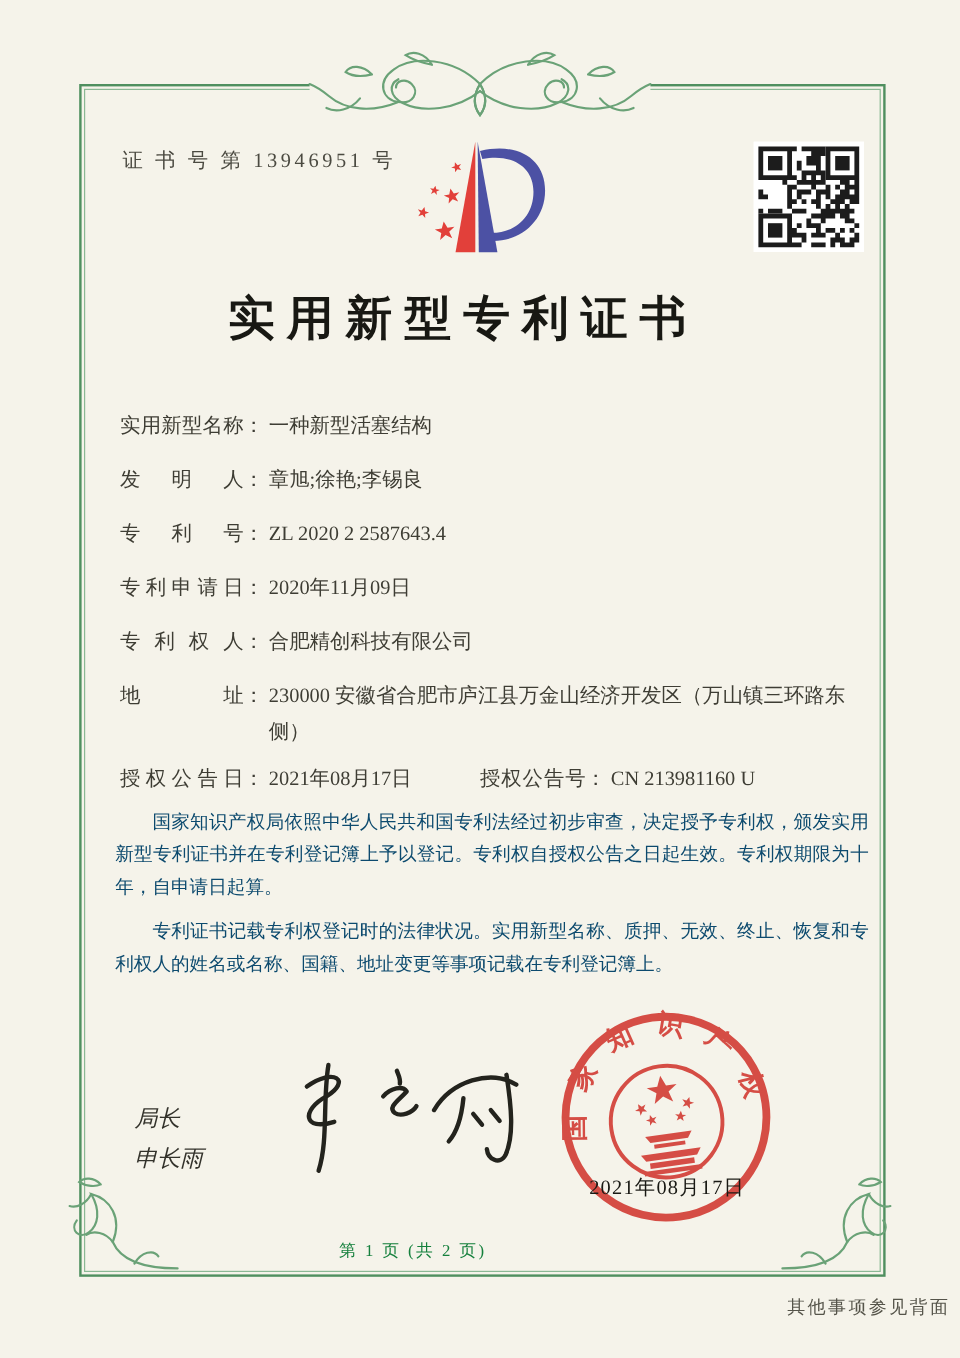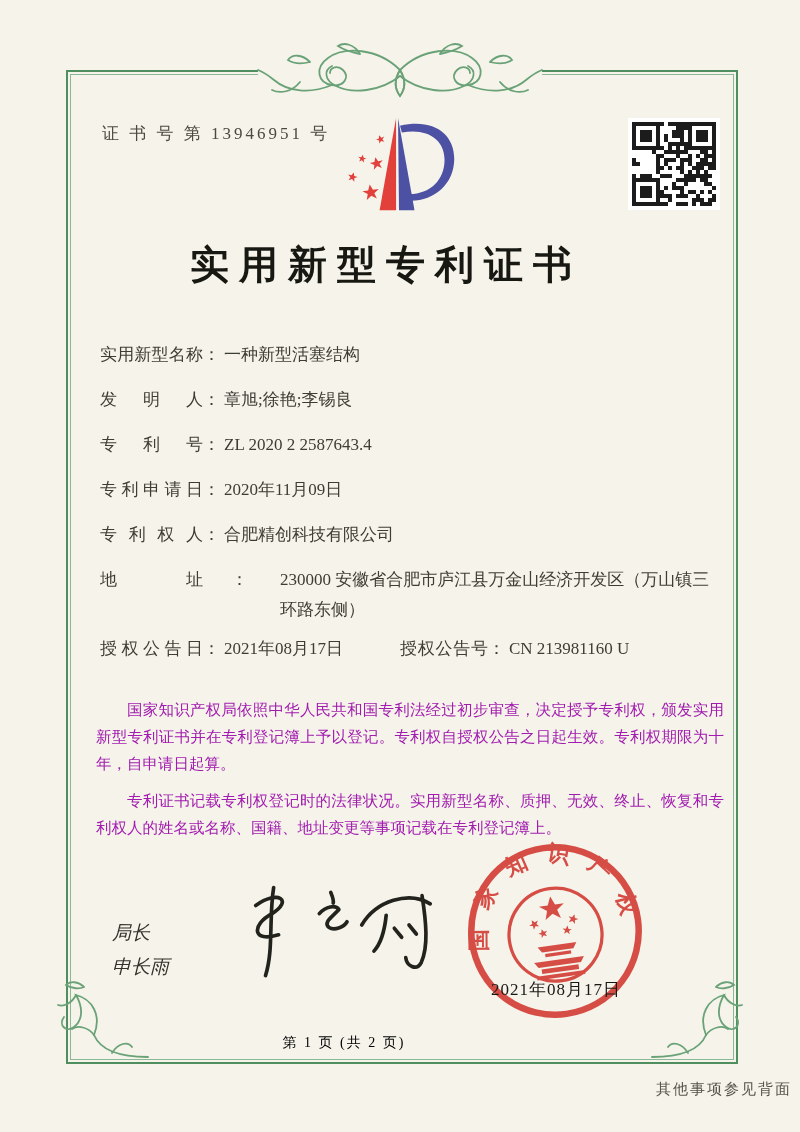--- a/index.html
+++ b/index.html
@@ -31,45 +31,45 @@
     position:absolute;left:102px;top:122px;font-size:17px;letter-spacing:3px;color:#4b4a41;
   }
   .logo{position:absolute;left:336px;top:116px;width:126px;height:102px;}
   .qr{position:absolute;left:628px;top:118px;width:92px;height:92px;background:#fff;}
   .title{
     position:absolute;left:66px;top:238px;width:640px;text-align:center;
     font-size:39px;font-weight:bold;letter-spacing:10px;color:#181813;
   }
   .fields{position:absolute;left:100px;top:340px;width:620px;font-size:17px;}
   .field{display:flex;line-height:30px;margin-bottom:15px;}
-  .field.addr{margin-bottom:9px;gap:28px;}
+  .field.addr{margin-bottom:9px;}
   .flabel{
     display:inline-block;width:103px;flex:0 0 103px;
     text-align:justify;text-align-last:justify;white-space:nowrap;
   }
   .fcolon{flex:0 0 auto;margin-right:4px;}
   .fvalue{flex:1 1 auto;}
   .grant-row{position:relative;display:block;height:30px;line-height:30px;}
   .grant-right{position:absolute;left:300px;top:0;display:flex;}
   .grant-right .flabel{width:88px;flex:0 0 88px;}
   .paras{
-    position:absolute;left:96px;top:696px;width:628px;
-    font-size:15.5px;line-height:27px;text-align:justify;color:#a21caf;font-family:Liberation Serif, serif;
+    position:absolute;left:96px;top:672px;width:628px;
+    font-size:15.5px;line-height:27px;text-align:justify;color:#0c4a6e;font-family:Liberation Serif, serif;
   }
   .paras p{margin:0 0 10px 0;text-indent:2em;}
   .signer{position:absolute;left:112px;top:916px;font-size:19px;color:#33322b;line-height:34px;font-style:italic;}
   .signature{position:absolute;left:228px;top:876px;width:212px;height:116px;}
   .seal{position:absolute;left:462px;top:838px;width:186px;height:186px;transform:rotate(-8deg);}
   .seal-date{
     position:absolute;left:468px;top:978px;width:176px;text-align:center;
     font-size:17px;color:#191914;letter-spacing:1px;
   }
   .page-no{
     position:absolute;left:66px;top:1034px;width:556px;text-align:center;
-    font-size:14px;color:#000000;letter-spacing:2px;
+    font-size:14px;color:#15803d;letter-spacing:2px;
   }
   .back-note{
     position:absolute;left:0;top:1080px;width:792px;text-align:right;
     font-size:15px;color:#55544a;letter-spacing:2px;
   }
 </style>
 </head>
 <body>
 
 <div class="frame">

